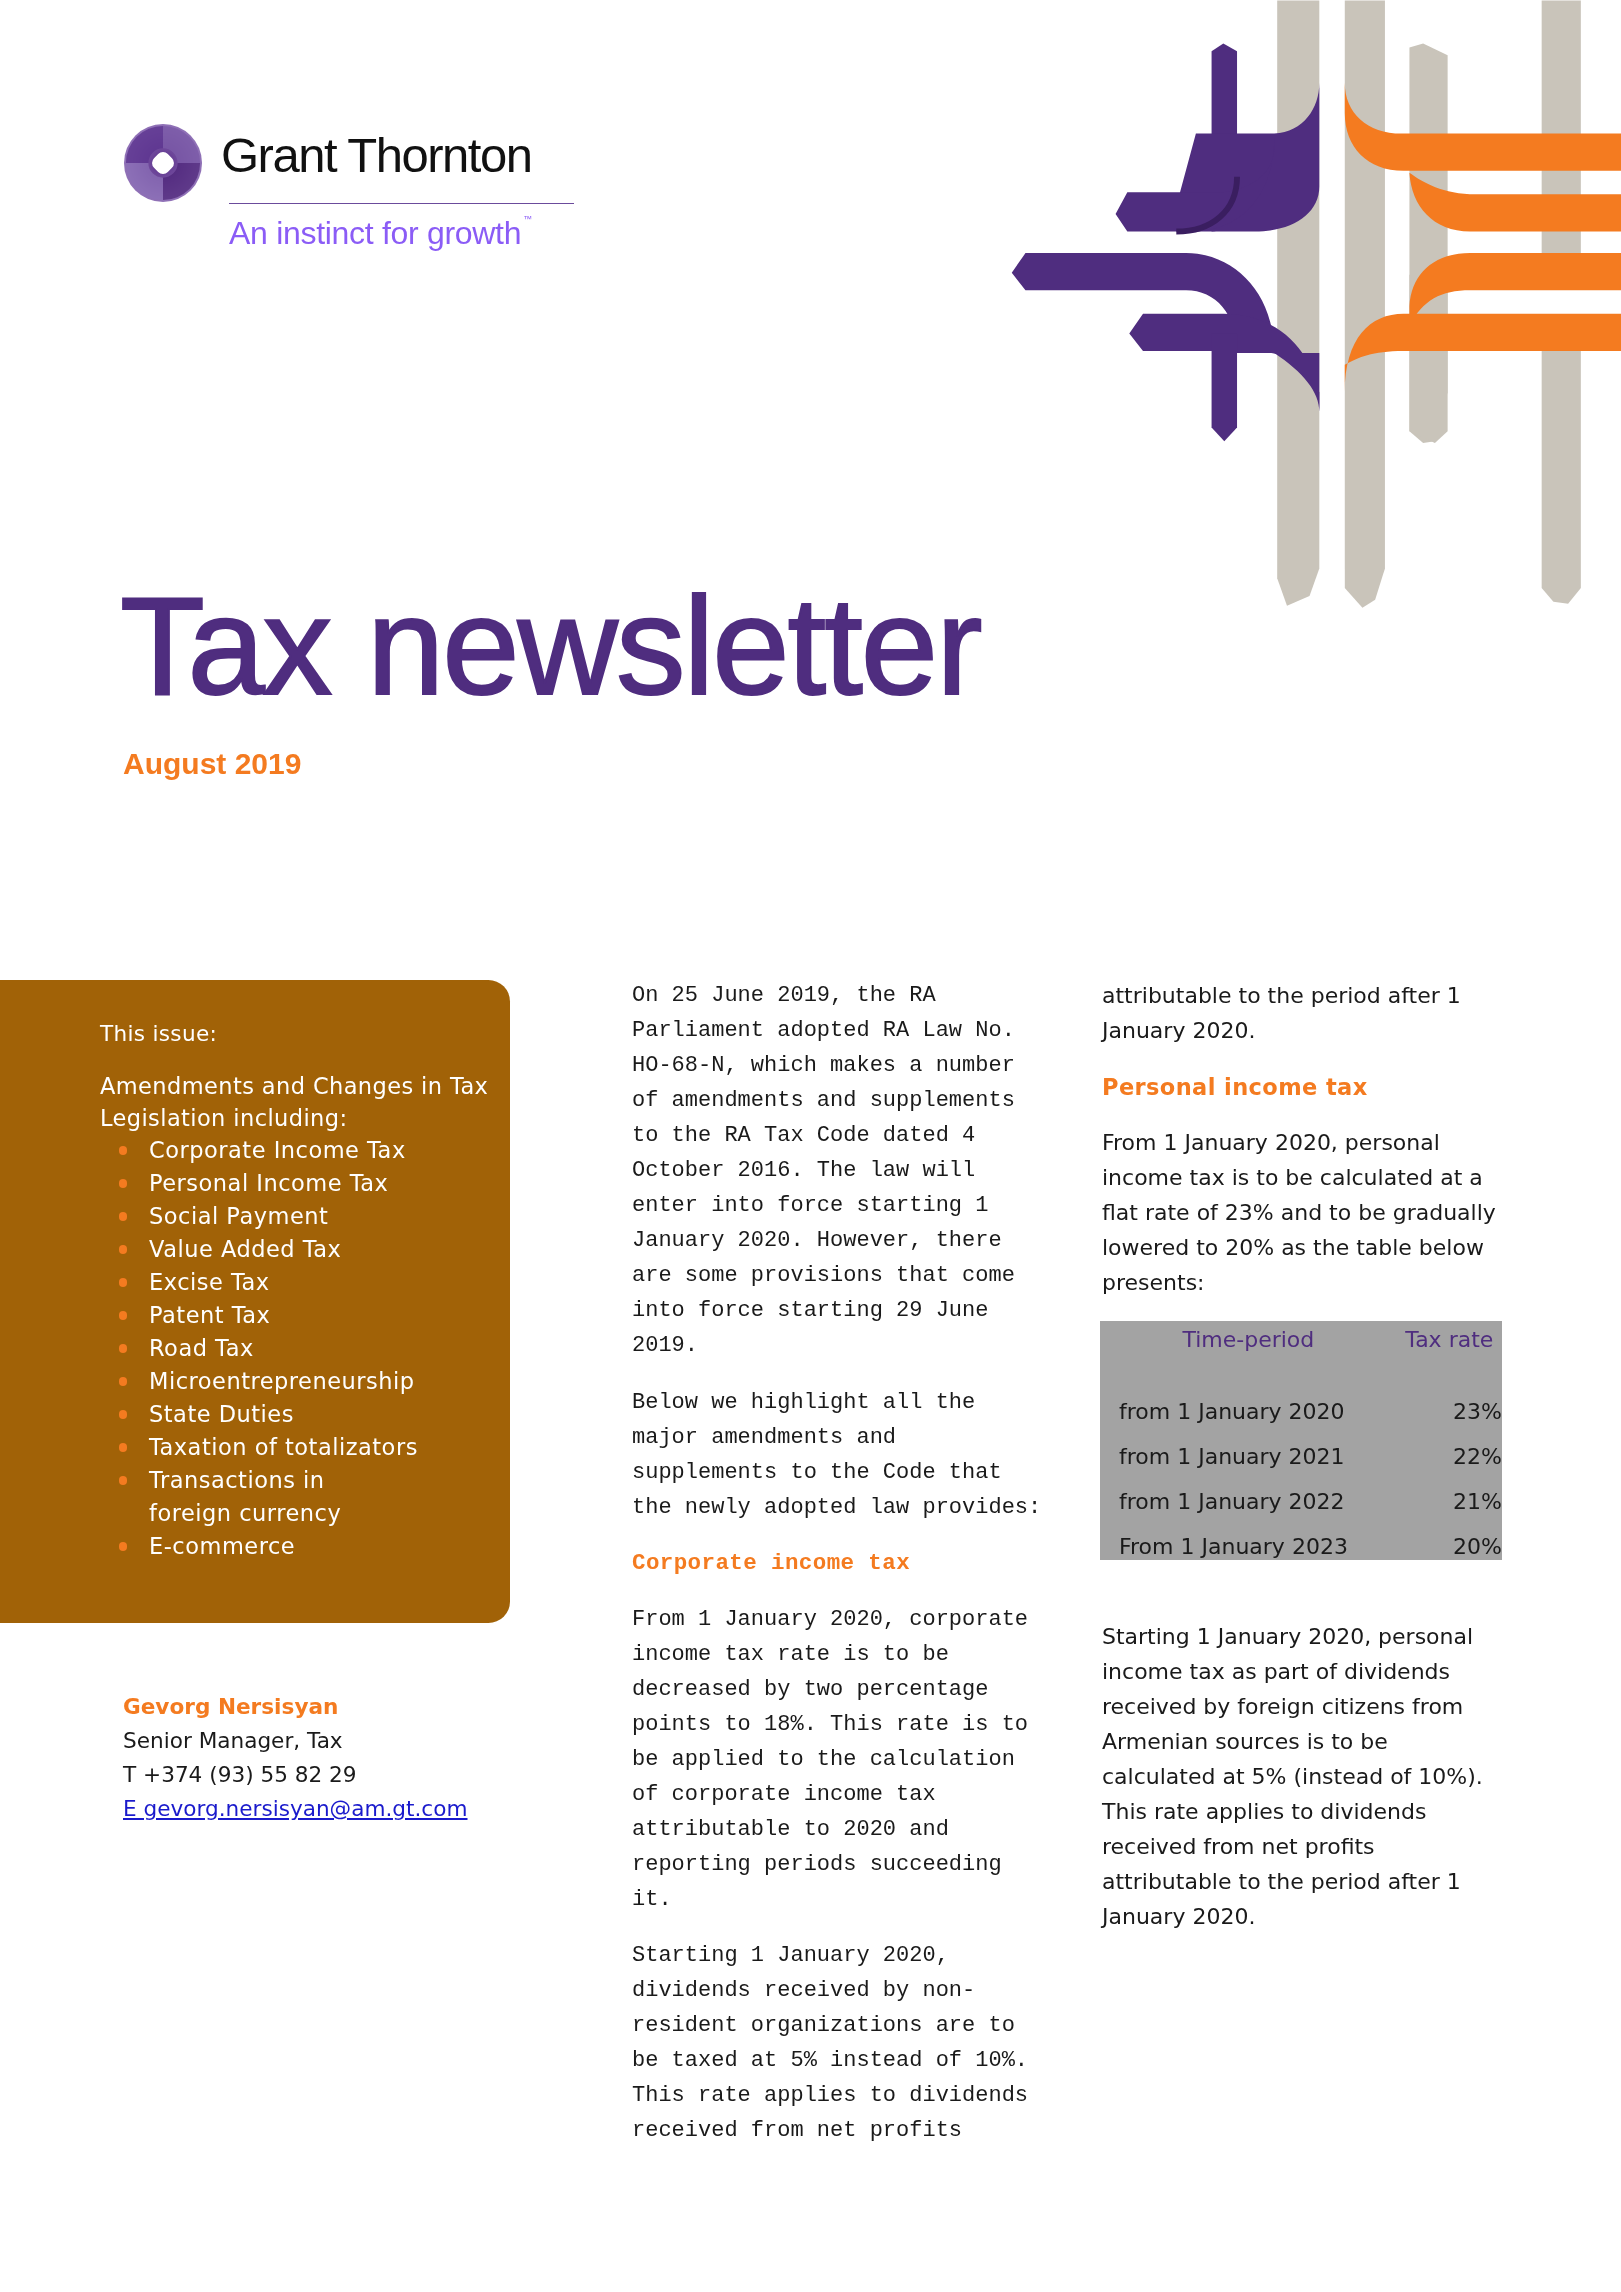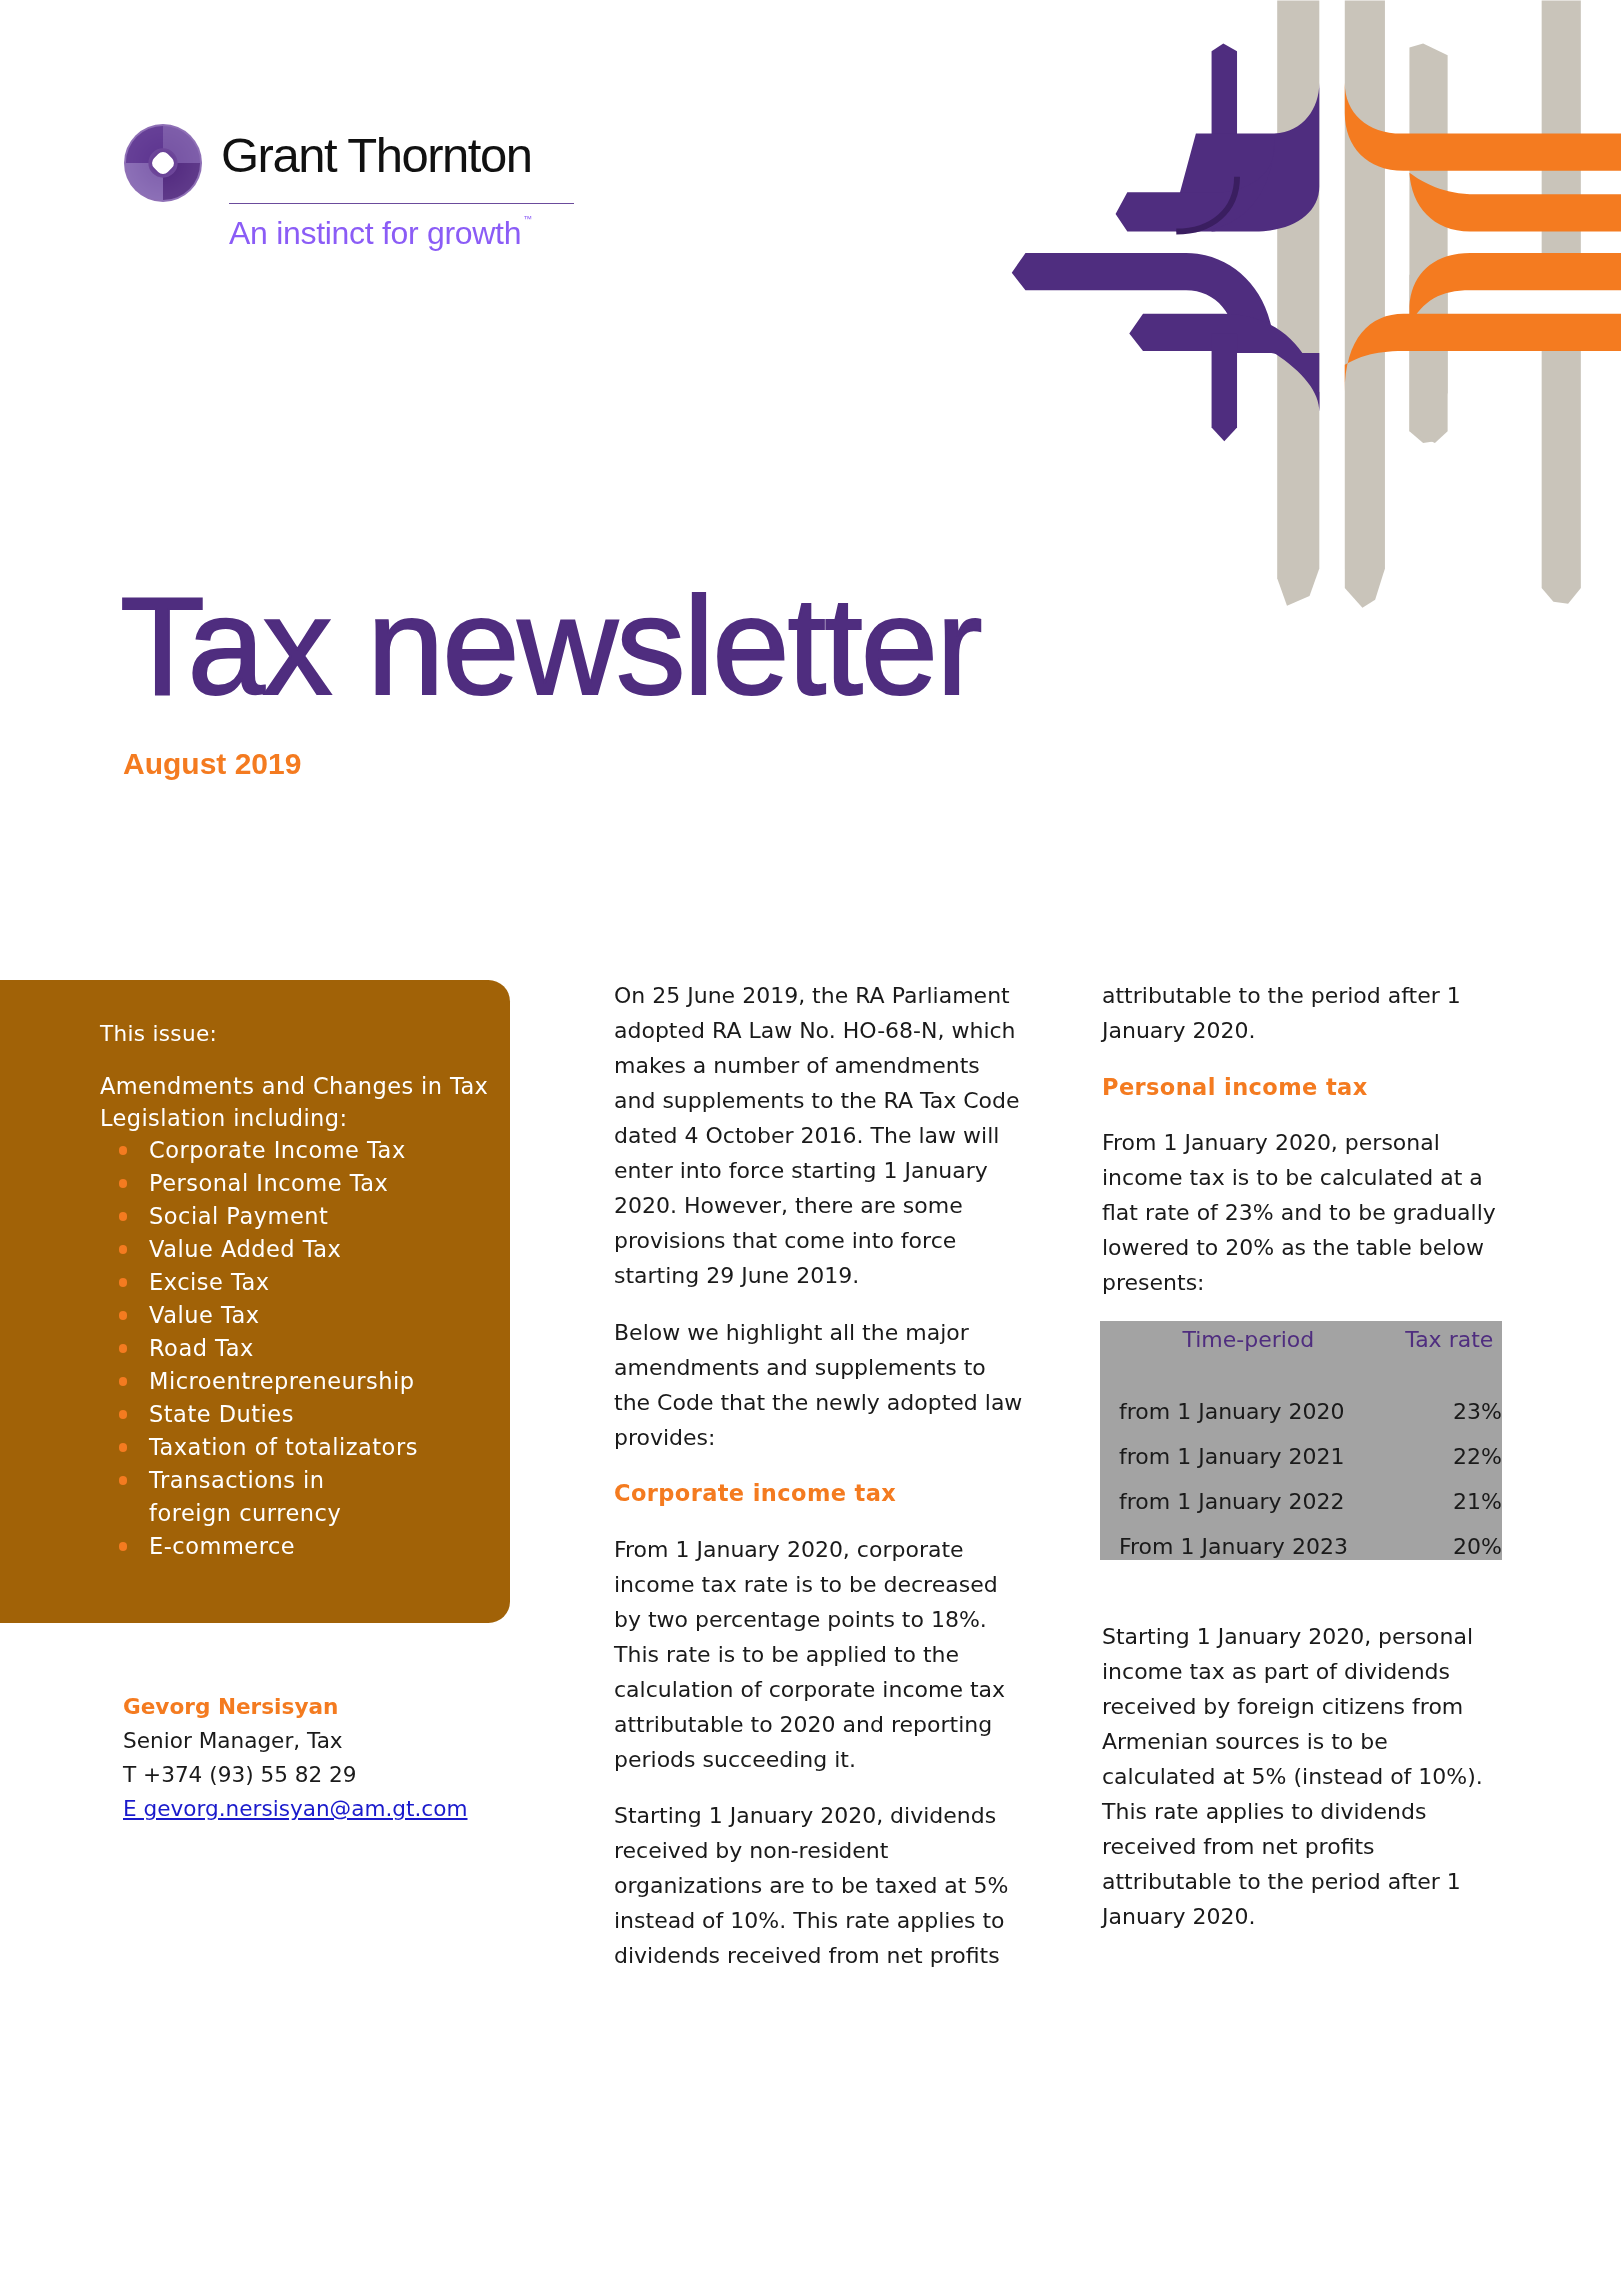--- a/index.html
+++ b/index.html
@@ -32,21 +32,21 @@
   
   .contact { left: 123px; top: 1690px; font-size: 21.6px; line-height: 34px; }
   .contact .c-name { color: #f47b20; font-weight: 700; }
   .contact .c-role, .contact .c-phone { color: #1a1a1a; }
   .contact .c-email { color: #1a1acc; text-decoration: underline; }
 
   
   .col { width: 412px; font-size: 22px; line-height: 35px; color: #1a1a1a; }
   .col p { margin: 0 0 21.6px 0; }
   .col h3 { margin: 0 0 21.6px 0; color: #f47b20; font-size: 22.5px; font-weight: 700; line-height: 34px; letter-spacing: 0.4px; }
-  .col-mid { left: 614px; top: 978px; }
+  .col-mid { left: 632px; top: 978px; font-family: Liberation Mono, monospace; }
   .col-right { left: 1102px; top: 978px; }
 
   
   .rate-table { left: 1100px; top: 1321px; width: 402px; height: 239px; background: #a3a3a3; box-sizing: border-box; }
   .rate-table table { border-collapse: collapse; width: 100%; font-size: 22px; }
   .rate-table th { color: #4f2d7f; font-weight: 400; text-align: center; padding: 0; height: 37px; vertical-align: middle; }
   .rate-table td { padding: 0; height: 45px; vertical-align: middle; color: #1a1a1a; }
   .rate-table td.period { padding-left: 19px; }
   .rate-table td.rate { text-align: right; }
   .rate-table tr.spacer td { height: 31px; }
@@ -115,21 +115,21 @@
 
 <div class="abs issue-box">
   <div class="ib-title">This issue:</div>
   <div class="ib-intro">Amendments and Changes in Tax Legislation including:</div>
   <ul class="issue-list">
     <li><span class="bullet"></span><span>Corporate Income Tax</span></li>
     <li><span class="bullet"></span><span>Personal Income Tax</span></li>
     <li><span class="bullet"></span><span>Social Payment</span></li>
     <li><span class="bullet"></span><span>Value Added Tax</span></li>
     <li><span class="bullet"></span><span>Excise Tax</span></li>
-    <li><span class="bullet"></span><span>Value Tax</span></li>
+    <li><span class="bullet"></span><span>Patent Tax</span></li>
     <li><span class="bullet"></span><span>Road Tax</span></li>
     <li><span class="bullet"></span><span>Microentrepreneurship</span></li>
     <li><span class="bullet"></span><span>State Duties</span></li>
     <li><span class="bullet"></span><span>Taxation of totalizators</span></li>
     <li style="width:265px"><span class="bullet"></span><span>Transactions in foreign currency</span></li>
     <li><span class="bullet"></span><span>E-commerce</span></li>
   </ul>
 </div>
 
 <div class="abs contact">

